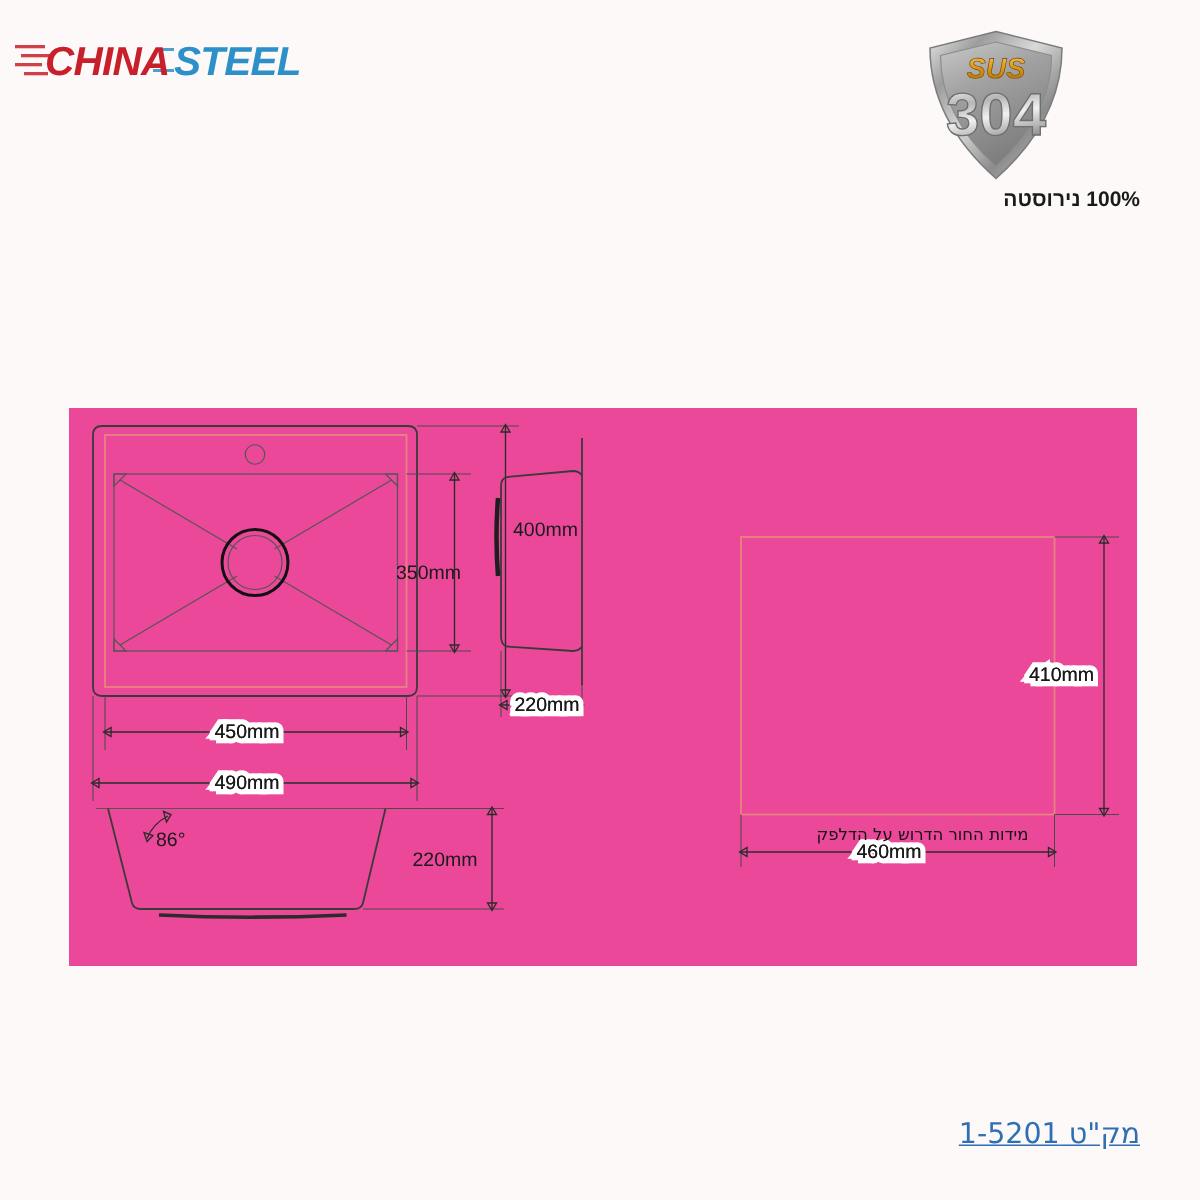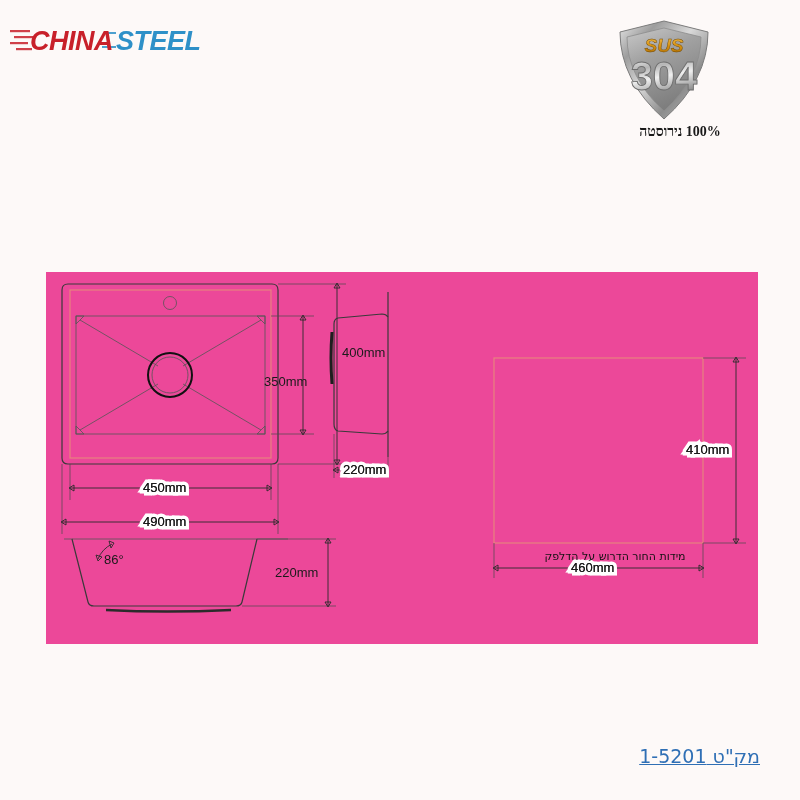--- a/index.html
+++ b/index.html
@@ -41,26 +41,26 @@
     left: 612px;
     top: 18px;
     width: 104px;
     height: 104px;
   }
   #sus-badge-caption {
     position: absolute;
     left: 600px;
     top: 124px;
     width: 160px;
-    text-align: center;
+    text-align: right;
     font-size: 14px;
     font-weight: bold;
     color: #1a1a1a;
     direction: rtl;
-    font-family: Liberation Serif, serif;
+    font-family: Liberation Sans, sans-serif;
   }
 
   
   #drawing-panel {
     position: absolute;
     left: 46px;
     top: 272px;
     width: 712px;
     height: 372px;
     background: #ec4899;

